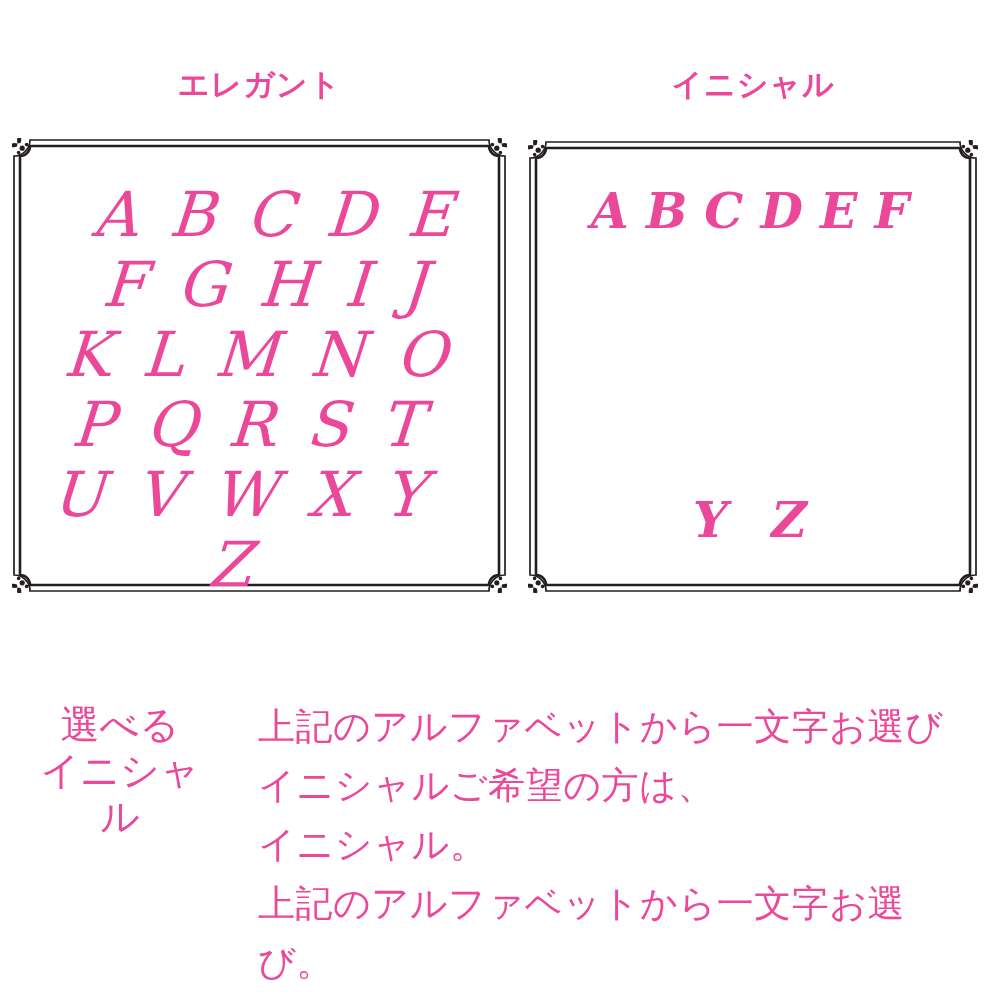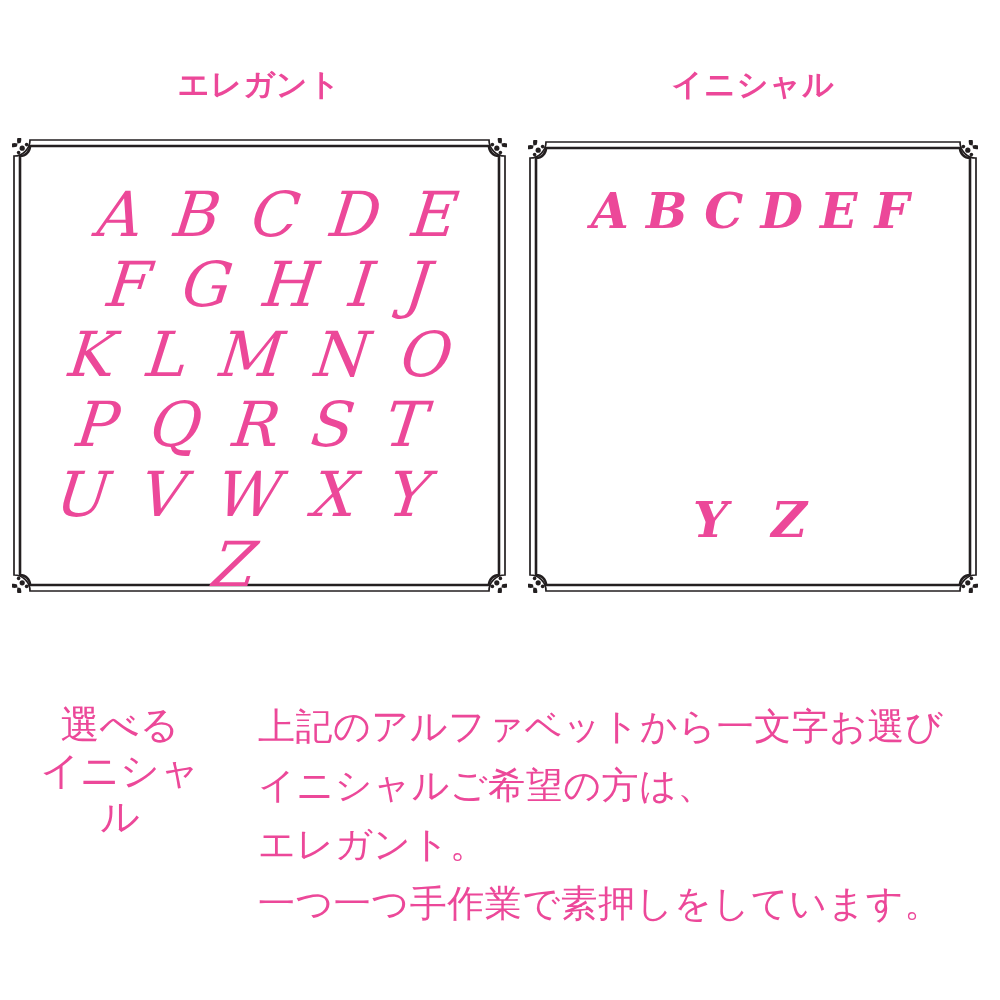--- a/index.html
+++ b/index.html
@@ -104,17 +104,17 @@
     </div>
   </div>
 
   <div class="footer-label">
     <div>選べる</div>
     <div>イニシャル</div>
   </div>
   <div class="footer-body">
     <div>上記のアルファベットから一文字お選び</div>
     <div>イニシャルご希望の方は、</div>
-    <div>エレガント。</div>
-    <div>一つ一つ手作業で素押しをしています。</div>
+    <div>イニシャル。</div>
+    <div>上記のアルファベットから一文字お選び。</div>
   </div>
 
 </div>
 
 </body></html>

